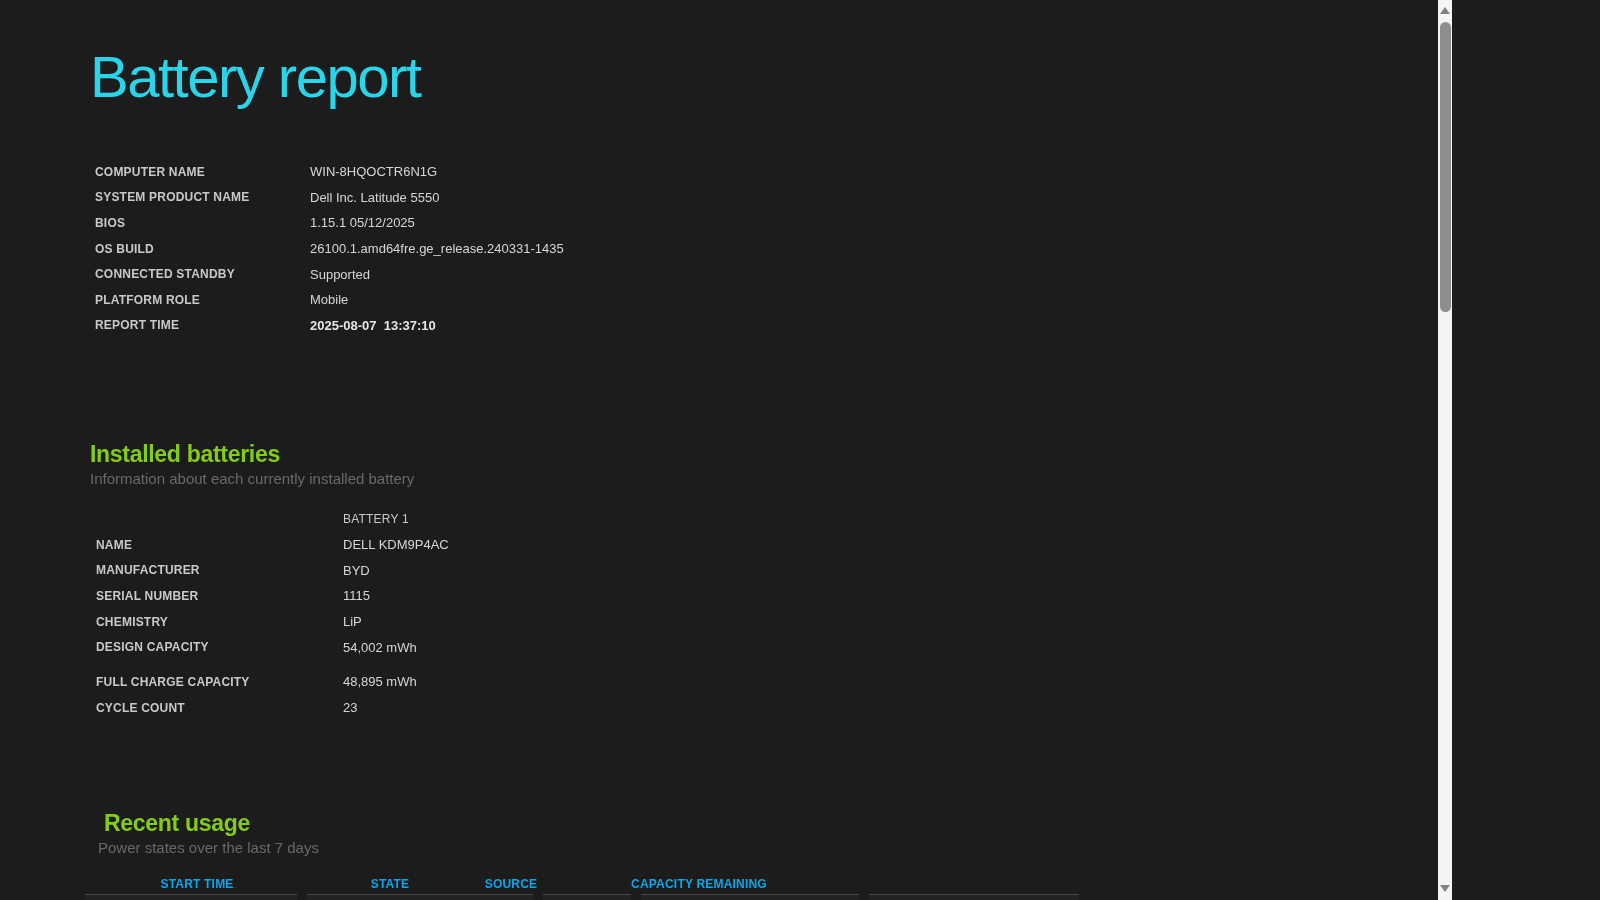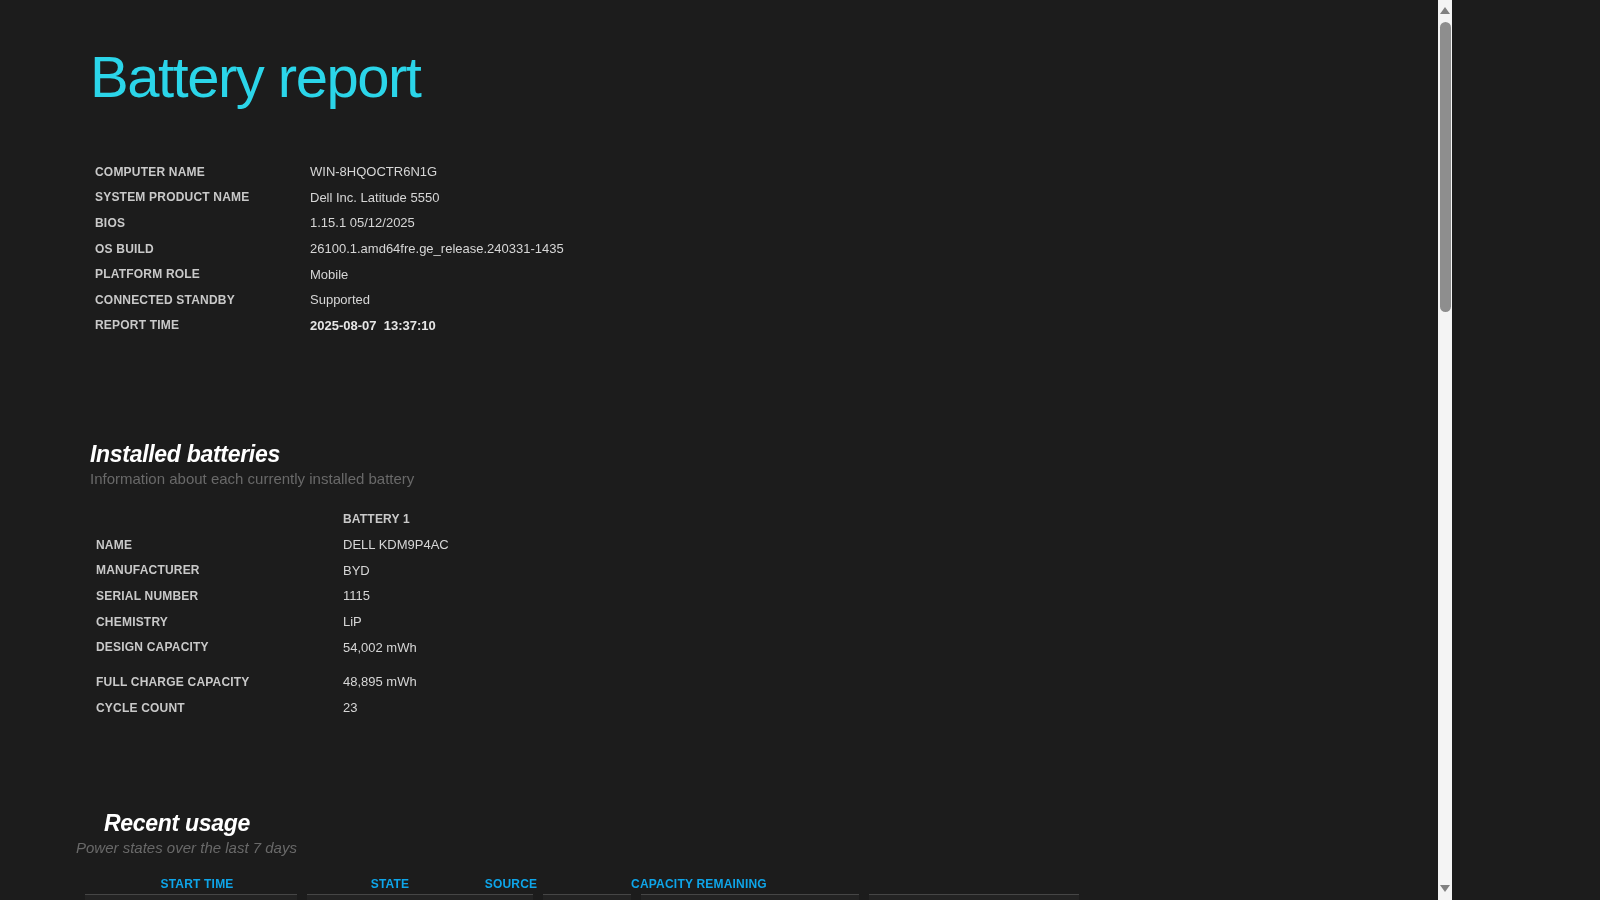--- a/index.html
+++ b/index.html
@@ -15,32 +15,32 @@
   table { border-collapse:collapse; }
   .sysinfo { position:absolute; left:95px; top:159px; }
   .sysinfo tr { height:25.6px; }
   .lbl { width:215px; font-size:12px; font-weight:700; color:#c9c9c9; letter-spacing:.2px;
          vertical-align:middle; white-space:nowrap; }
   .val { font-size:13px; color:#d6d6d6; vertical-align:middle; white-space:pre; }
   .val.strong { font-weight:700; color:#e6e6e6; }
 
   
   .h2 { position:absolute; font-size:23px; line-height:26px; font-weight:600;
-        letter-spacing:-.3px; color:#ffffff;font-style:italic; }
+        letter-spacing:-.3px; color:#84cc16; }
   .sub { position:absolute; font-size:15px; line-height:18px; color:#696969; }
   .h-installed { left:90px; top:441px; }
   .sub-installed { left:90px; top:470px; }
   .h-recent { left:104px; top:810px; }
-  .sub-recent { left:76px; top:839px;font-style:italic; }
+  .sub-recent { left:98px; top:839px; }
 
   
   .battery { position:absolute; left:96px; top:506px; }
   .battery tr { height:25.7px; }
   .battery .lbl { width:247px; }
-  .colhdr { font-size:12px; font-weight:700; color:#c9c9c9; letter-spacing:.2px; vertical-align:middle;margin-top:14px; }
+  .colhdr { font-size:12px; font-weight:400; color:#c9c9c9; letter-spacing:.2px; vertical-align:middle;margin-top:14px; }
   .battery tr.spacer { height:9px; }
 
   
   .rcol { position:absolute; top:877px; transform:translateX(-50%); font-size:12px;
           font-weight:700; letter-spacing:.2px; color:#0ea5e9; white-space:nowrap; }
   .rcol1 { left:197px; } .rcol2 { left:390px; } .rcol3 { left:511px; } .rcol4 { left:699px; }
 
   
   .sliver { position:absolute; top:894px; height:10px; background:#232323; border-top:1px solid #464646; }
   .sv1 { left:85px;  width:212px; }
@@ -80,26 +80,26 @@
     </tr>
     <tr>
       <td class="lbl">BIOS</td>
       <td class="val">1.15.1 05/12/2025</td>
     </tr>
     <tr>
       <td class="lbl">OS BUILD</td>
       <td class="val">26100.1.amd64fre.ge_release.240331-1435</td>
     </tr>
     <tr>
+      <td class="lbl">CONNECTED STANDBY</td>
+      <td class="val">Supported</td>
+    </tr>
+    <tr>
       <td class="lbl">PLATFORM ROLE</td>
       <td class="val">Mobile</td>
-    </tr>
-    <tr>
-      <td class="lbl">CONNECTED STANDBY</td>
-      <td class="val">Supported</td>
     </tr>
     <tr>
       <td class="lbl">REPORT TIME</td>
       <td class="val strong">2025-08-07  13:37:10</td>
     </tr>
   </tbody>
     </table>
 
   <h2 class="h2 h-installed">Installed batteries</h2>
   <div class="sub sub-installed">Information about each currently installed battery</div>

